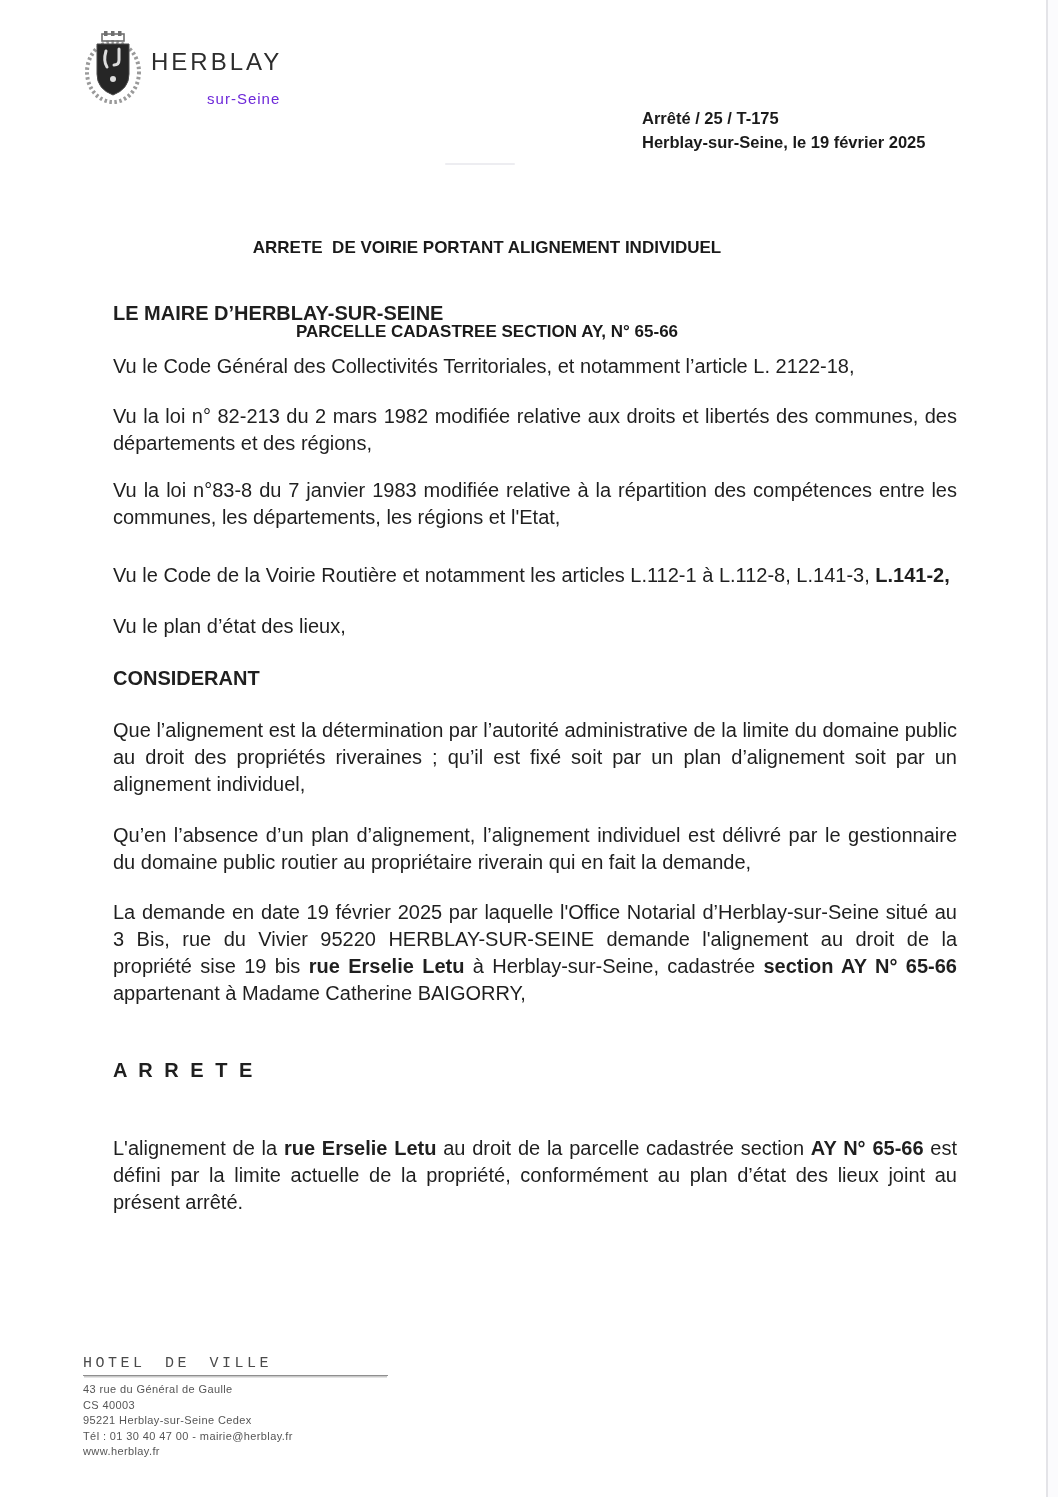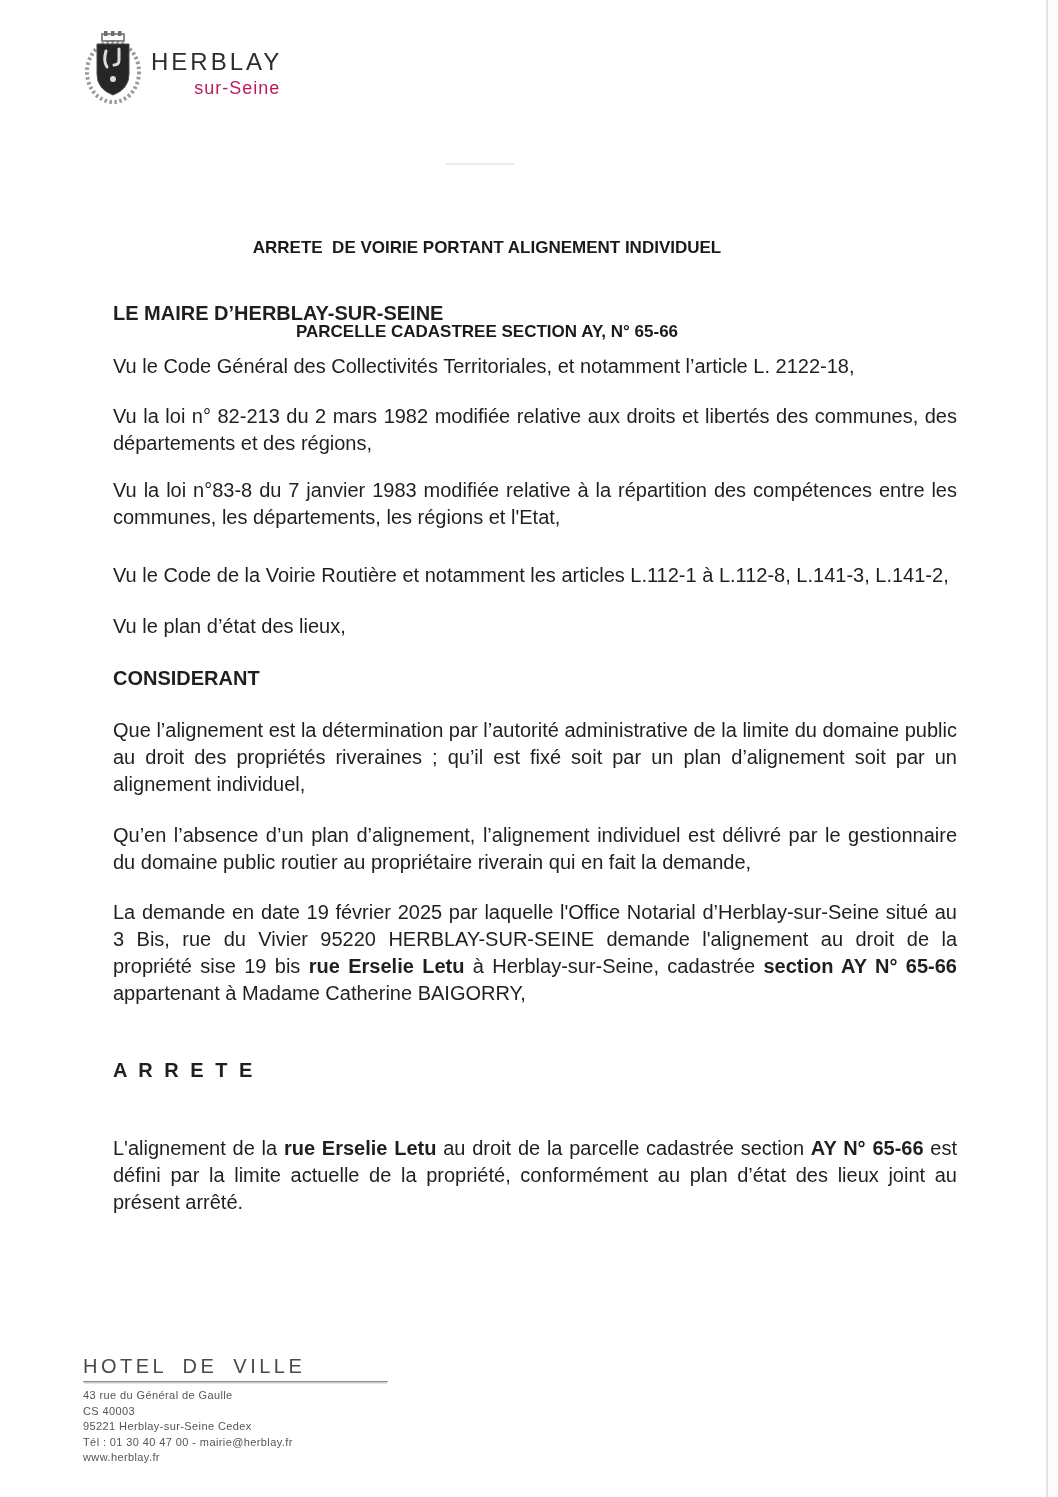--- a/index.html
+++ b/index.html
@@ -14,22 +14,22 @@
 
   
   .logo { position:absolute; left:85px; top:31px; display:flex; align-items:flex-start; }
   .crest { width:56px; height:74px; }
   .logo-text { margin-left:10px; margin-top:16px; }
   .logo-name {
     font-size:24px; letter-spacing:3px; font-weight:500;
     color:#2d2d2d; line-height:30px;
   }
   .logo-sub {
-    font-size:18px; color:#be185d; text-align:right;
-    letter-spacing:1px; margin-top:1px; padding-right:2px;
+    font-size:15px; color:#6d28d9; text-align:right;
+    letter-spacing:1px; margin-top:13px; padding-right:2px;
   }
 
   
   .ref { position:absolute; left:642px; top:106px; font-weight:700; font-size:16.5px; line-height:24px; color:#1a1a1a; }
 
   
   .title {
     position:absolute; left:100px; top:178px; width:774px;
     text-align:center; font-weight:700; font-size:17px; line-height:28px;
     color:#1a1a1a; white-space:pre-wrap;
@@ -51,25 +51,26 @@
   .considerant-heading { font-weight:700; margin-bottom:25px !important; }
   .p7 { margin-bottom:24px !important; }
   .p8 { margin-bottom:23px !important; }
   .p9 { margin-bottom:50px !important; }
   .arrete-heading { font-weight:700; letter-spacing:3px; margin-bottom:51px !important; }
   .article1-heading { font-weight:700; margin-bottom:23px !important; }
 
   
   .footer { position:absolute; left:83px; top:1355px; color:#4b4b4b; }
   .footer-heading {
-    font-size:20px; letter-spacing:3.5px; word-spacing:7px;
+    font-size:15px; letter-spacing:3.5px; word-spacing:7px;
     color:#4a4a4a; width:305px; padding-bottom:3px;
     border-bottom:1px solid #8f8f8f;
     box-shadow:0 2.5px 0 -1px #c9c9c9;
     margin-bottom:6px;
+    font-family:Liberation Mono, monospace;
   }
   .footer-line { font-size:11px; line-height:15.5px; letter-spacing:0.4px; color:#555555; }
 
   
   .edge-line { position:absolute; left:1046px; top:0; width:2px; height:1497px; background:#e4e4e8; }
   .edge-fade  { position:absolute; left:1048px; top:0; width:10px; height:1497px; background:#fbfbfd; }
   .smudge-1 { position:absolute; left:445px; top:163px; width:70px; height:2px; background:#ededf1; border-radius:2px; }
 </style>
 </head>
 <body>
@@ -87,33 +88,37 @@
       <path d="M21 20 q-3 10 1 16" stroke="#dcdcdc" fill="none" stroke-width="3" stroke-linecap="round"></path>
       <path d="M34 18 v11 q0 5 -5 5" stroke="#dcdcdc" fill="none" stroke-width="3" stroke-linecap="round"></path>
       <circle cx="28" cy="48" r="3" fill="#dcdcdc"></circle>
     </svg>
     <div class="logo-text">
       <div class="logo-name">HERBLAY</div>
       <div class="logo-sub">sur-Seine</div>
     </div>
   </div>
 
+  <div class="ref">
+    <div>Arrêté / 25 / T-175</div>
+    <div>Herblay-sur-Seine, le 19 février 2025</div>
+  </div>
 
   <div class="title">
     <div>ARRETE  DE VOIRIE PORTANT ALIGNEMENT INDIVIDUEL</div>
     <div>PARCELLE CADASTREE SECTION AY, N° 65-66</div>
   </div>
 
   <div class="content">
     <p class="salutation">LE MAIRE D’HERBLAY-SUR-SEINE</p>
 
     <p class="p1"><span>Vu le Code Général des Collectivités Territoriales, et notamment l’article L. 2122-18,</span></p>
     <p class="p2"><span>Vu la loi n° 82-213 du 2 mars 1982 modifiée relative aux droits et libertés des communes, des départements et des régions,</span></p>
     <p class="p3"><span>Vu la loi n°83-8 du 7 janvier 1983 modifiée relative à la répartition des compétences entre les communes, les départements, les régions et l'Etat,</span></p>
-    <p class="p5"><span>Vu le Code de la Voirie Routière et notamment les articles L.112-1 à L.112-8, L.141-3, </span><span style="font-weight: 400;">L.141-2,</span></p>
+    <p class="p5"><span>Vu le Code de la Voirie Routière et notamment les articles L.112-1 à L.112-8, L.141-3, </span><span style="font-weight: 700;">L.141-2,</span></p>
     <p class="p6"><span>Vu le plan d’état des lieux,</span></p>
 
     <p class="considerant-heading">CONSIDERANT</p>
 
     <p class="p7"><span>Que l’alignement est la détermination par l’autorité administrative de la limite du domaine public au droit des propriétés riveraines ; qu’il est fixé soit par un plan d’alignement soit par un alignement individuel,</span></p>
     <p class="p8"><span>Qu’en l’absence d’un plan d’alignement, l’alignement individuel est délivré par le gestionnaire du domaine public routier au propriétaire riverain qui en fait la demande,</span></p>
     <p class="p9"><span>La demande en date 19 février 2025 par laquelle l'Office Notarial d’Herblay-sur-Seine situé au 3 Bis, rue du Vivier 95220 HERBLAY-SUR-SEINE demande l'alignement au droit de la propriété sise 19 bis </span><span style="font-weight: 700;">rue Erselie Letu</span><span> à Herblay-sur-Seine, cadastrée </span><span style="font-weight: 700;">section AY N° 65-66</span><span> appartenant à Madame Catherine BAIGORRY,</span></p>
 
     <p class="arrete-heading">A R R E T E</p>
 

